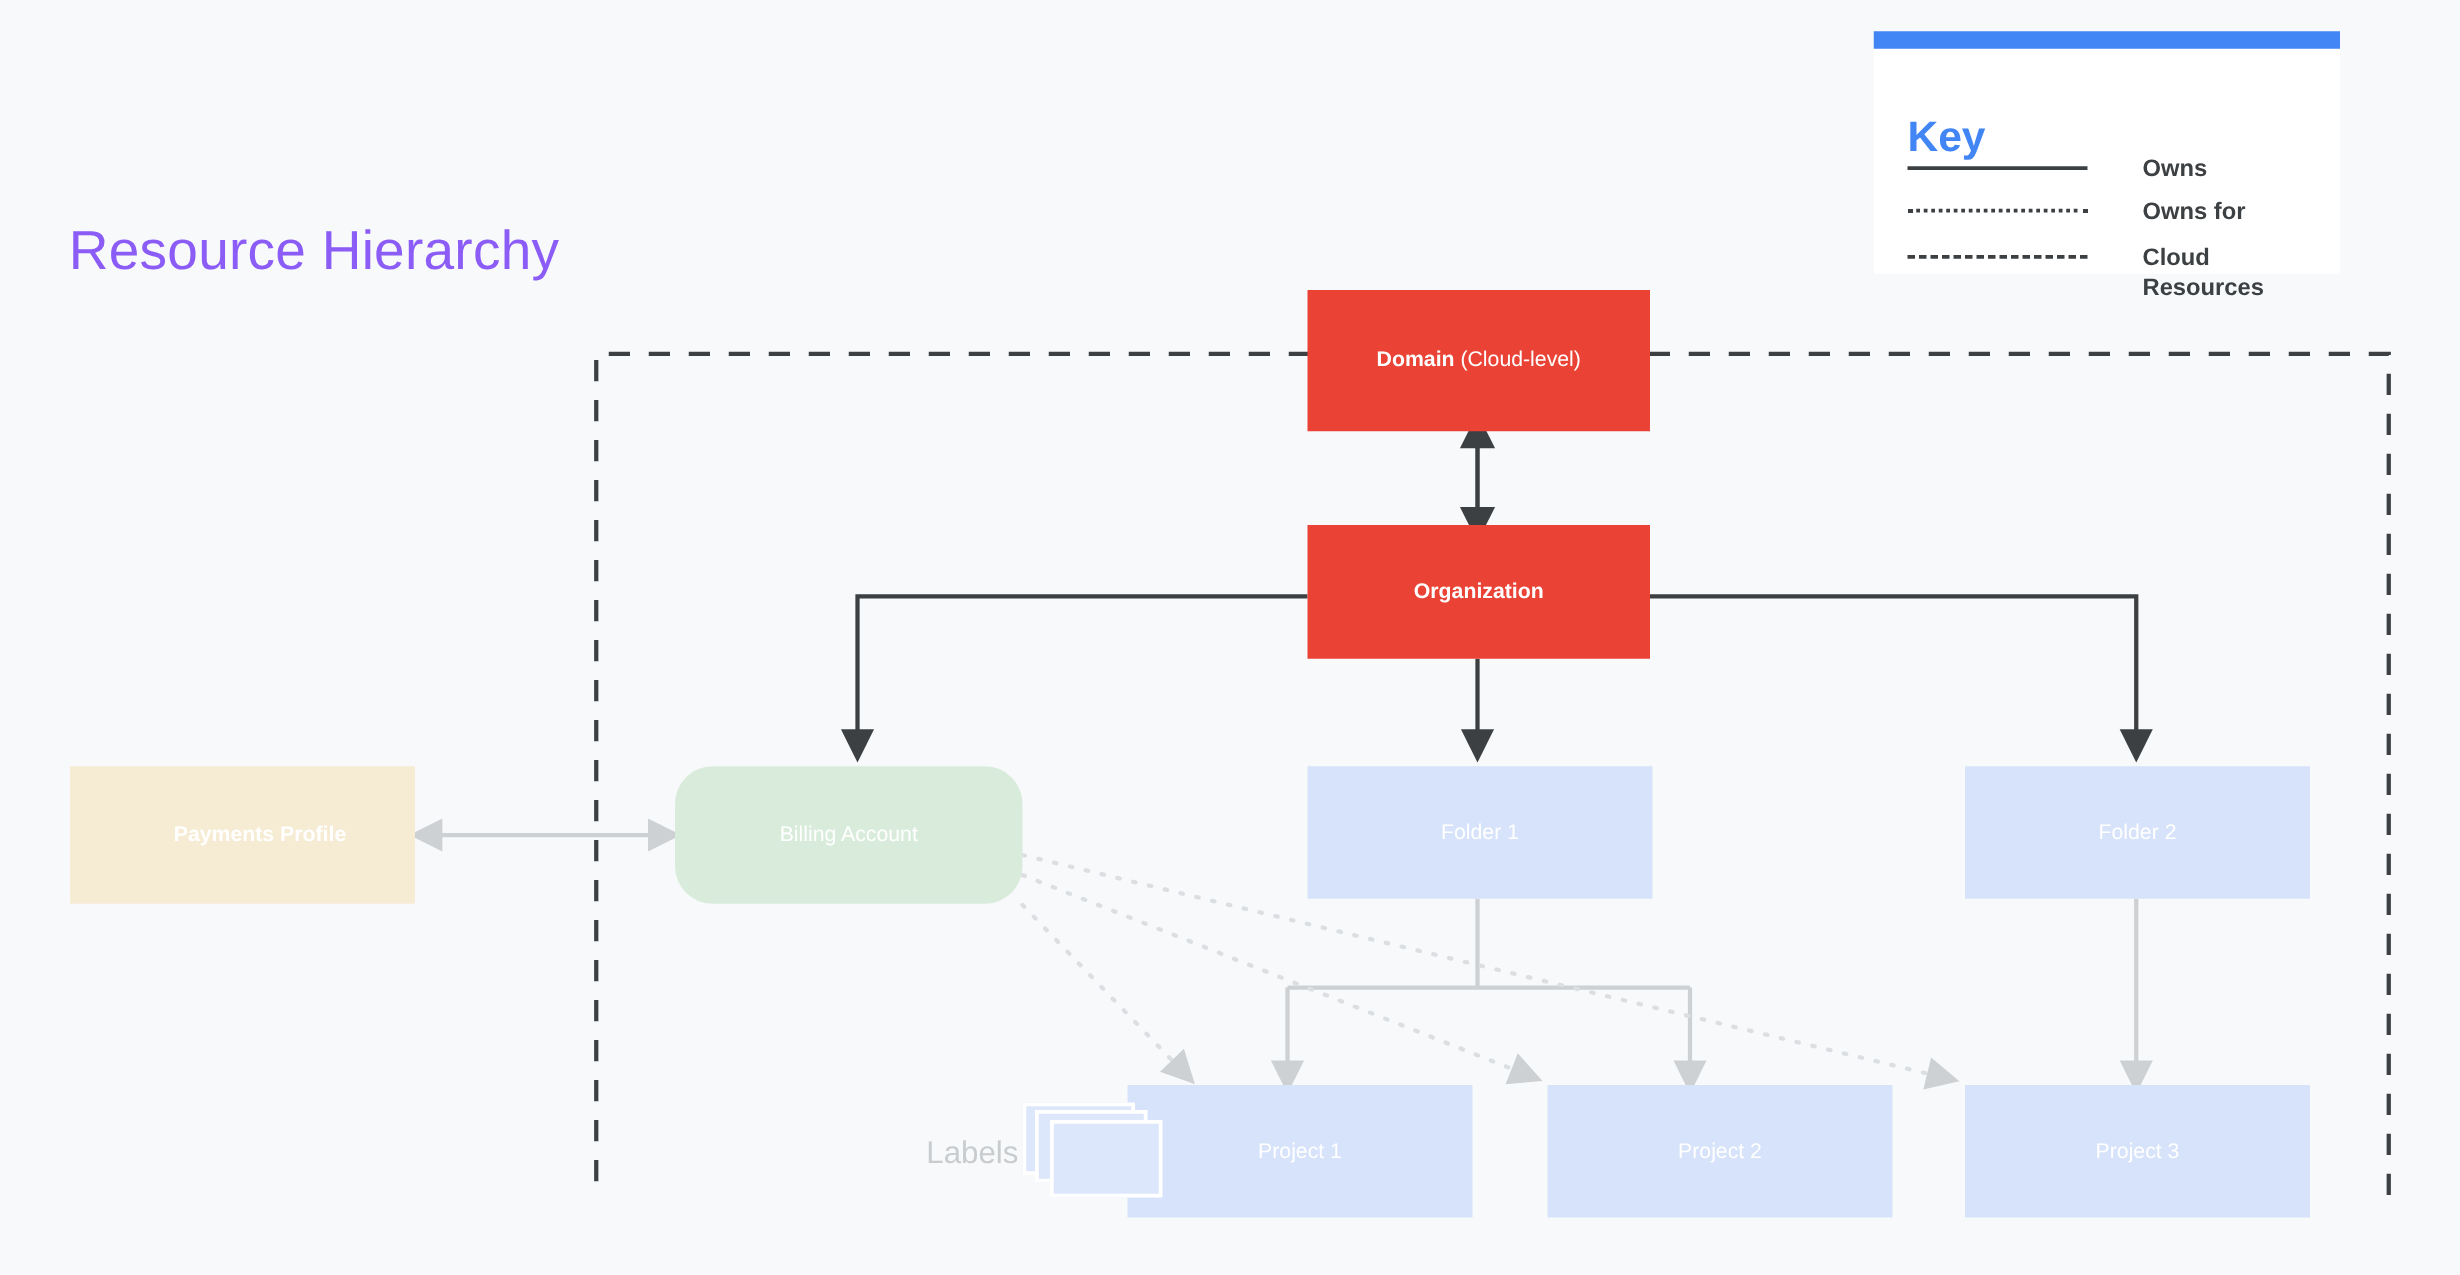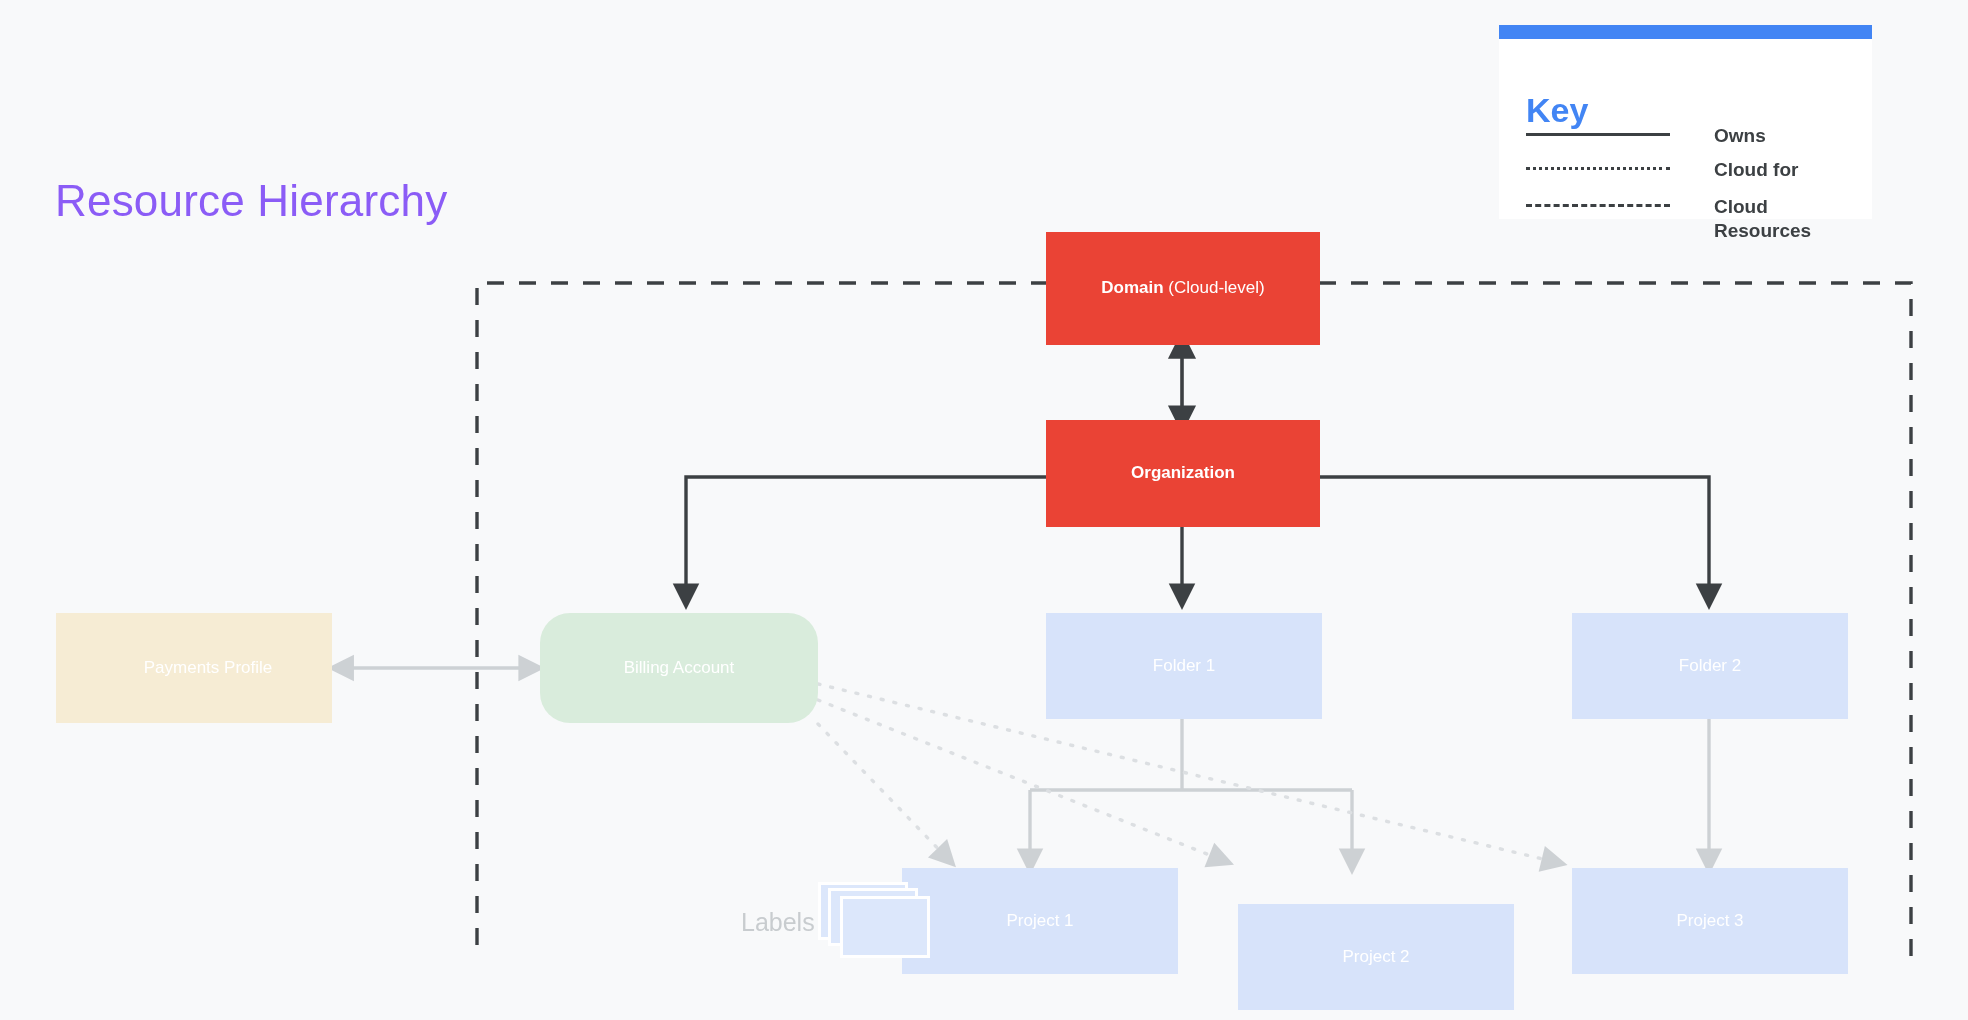--- a/index.html
+++ b/index.html
@@ -73,21 +73,21 @@
   }
   .node-blue .node-label {
     color: #ffffff;
     font-weight: 400;
   }
   .node-cream {
     background: #f6ecd4;
   }
   .node-cream .node-label {
     color: #ffffff;
-    font-weight: 400;
+    font-weight: 700;
     margin-left: 28px;
   }
 
   
   .labels-text {
     position: absolute;
     left: 707px;
     top: 908px;
     font-size: 25px;
     color: #c8cccf;
@@ -263,21 +263,21 @@
   </div>
 
   <div class="node node-blue" style="left:1572px; top:613px; width:276px; height:106px;">
     <span class="node-label">Folder 2</span>
   </div>
 
   <div class="node node-blue" style="left:902px; top:868px; width:276px; height:106px;">
     <span class="node-label">Project 1</span>
   </div>
 
-  <div class="node node-blue" style="left:1238px; top:868px; width:276px; height:106px;margin-top:36px;">
+  <div class="node node-blue" style="left:1238px; top:868px; width:276px; height:106px;">
     <span class="node-label">Project 2</span>
   </div>
 
   <div class="node node-blue" style="left:1572px; top:868px; width:276px; height:106px;">
     <span class="node-label">Project 3</span>
   </div>
 
   <div class="labels-text">Labels</div>
   <div class="labels-stack">
     <div class="card c1"></div>
@@ -292,21 +292,21 @@
     <div class="key-row r1">
       <span class="swatch">
           <span class="ln"></span>
         </span>
       <span class="key-label">Owns</span>
     </div>
     <div class="key-row r2">
       <span class="swatch">
           <span class="ln"></span>
         </span>
-      <span class="key-label">Cloud for</span>
+      <span class="key-label">Owns for</span>
     </div>
     <div class="key-row r3">
       <span class="swatch">
           <span class="ln"></span>
         </span>
       <span class="key-label">Cloud Resources</span>
     </div>
   </div>
 
 </div>

